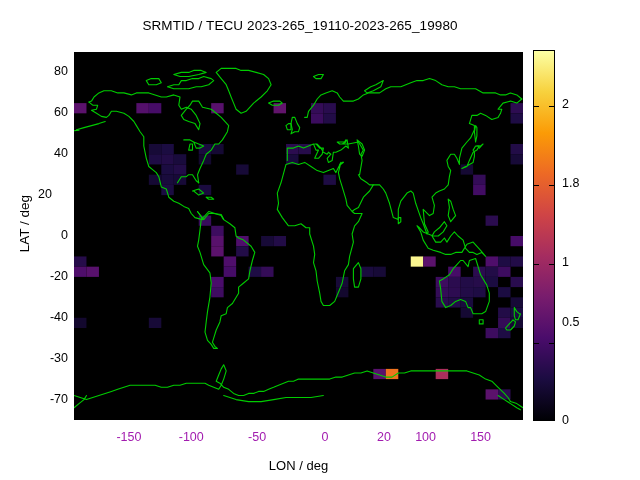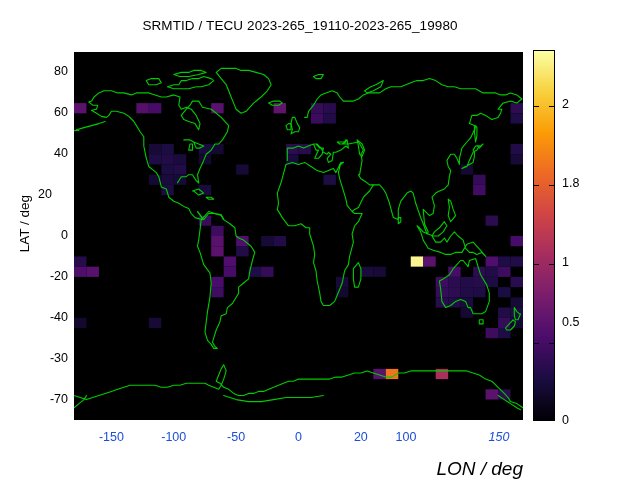--- a/index.html
+++ b/index.html
@@ -11,31 +11,30 @@
   #title{
     position:absolute;left:0;top:18px;width:600px;text-align:center;
     font-size:13.5px;color:#000;letter-spacing:0.1px;
   }
   #panel{
     position:absolute;left:74px;top:52px;width:449px;height:368px;
     background:#000000;overflow:hidden;
   }
   #panel svg{display:block;width:449px;height:368px;}
   .xtick{
-    position:absolute;font-size:12.5px;color:#1d4ed8;text-align:center;
+    position:absolute;font-size:12.5px;color:#a21caf;text-align:right;
     width:60px;transform:translateX(-30px);
   }
   .ytick{
     position:absolute;font-size:12.5px;color:#000;text-align:right;
     width:46px;transform:translateY(-8px);
   }
   #xlabel{
-    position:absolute;left:74px;top:458px;width:449px;text-align:right;
-    font-size:19px;
-    font-style:italic;
+    position:absolute;left:74px;top:458px;width:449px;text-align:center;
+    font-size:13px;
   }
   #ylabel{
     position:absolute;left:-46px;top:216px;width:140px;text-align:center;
     font-size:13.5px;transform:rotate(-90deg);transform-origin:center center;
   }
   #cbar{
     position:absolute;left:533px;top:50px;width:22px;height:371px;
     border:1px solid #000;box-sizing:border-box;
   }
   #cbar .grad{position:absolute;inset:0;}
@@ -199,21 +198,21 @@
     </svg>
   </div>
 
   <div id="xticks-box">
       <div class="xtick" style="left: 111.417px; top: 430px;">-150</div>
       <div class="xtick" style="left: 173.778px; top: 430px;">-100</div>
       <div class="xtick" style="left: 236.139px; top: 430px;">-50</div>
       <div class="xtick" style="left: 298.5px; top: 430px;">0</div>
       <div class="xtick" style="left: 360.861px; top: 430px;">20</div>
       <div class="xtick" style="left: 406px; top: 430px;">100</div>
-      <div class="xtick" style="left: 499px; top: 430px; font-style: italic;">150</div>
+      <div class="xtick" style="left: 461px; top: 430px;">150</div>
     </div>
   <div id="yticks-box">
       <div class="ytick" style="left: 22px; top: 72.4444px;">80</div>
       <div class="ytick" style="left: 22px; top: 113.333px;">60</div>
       <div class="ytick" style="left: 22px; top: 154.222px;">40</div>
       <div class="ytick" style="left: 22px; top: 195.111px; text-align: center;">20</div>
       <div class="ytick" style="left: 22px; top: 236px;">0</div>
       <div class="ytick" style="left: 22px; top: 276.889px;">-20</div>
       <div class="ytick" style="left: 22px; top: 317.778px;">-40</div>
       <div class="ytick" style="left: 22px; top: 358.667px;">-30</div>

